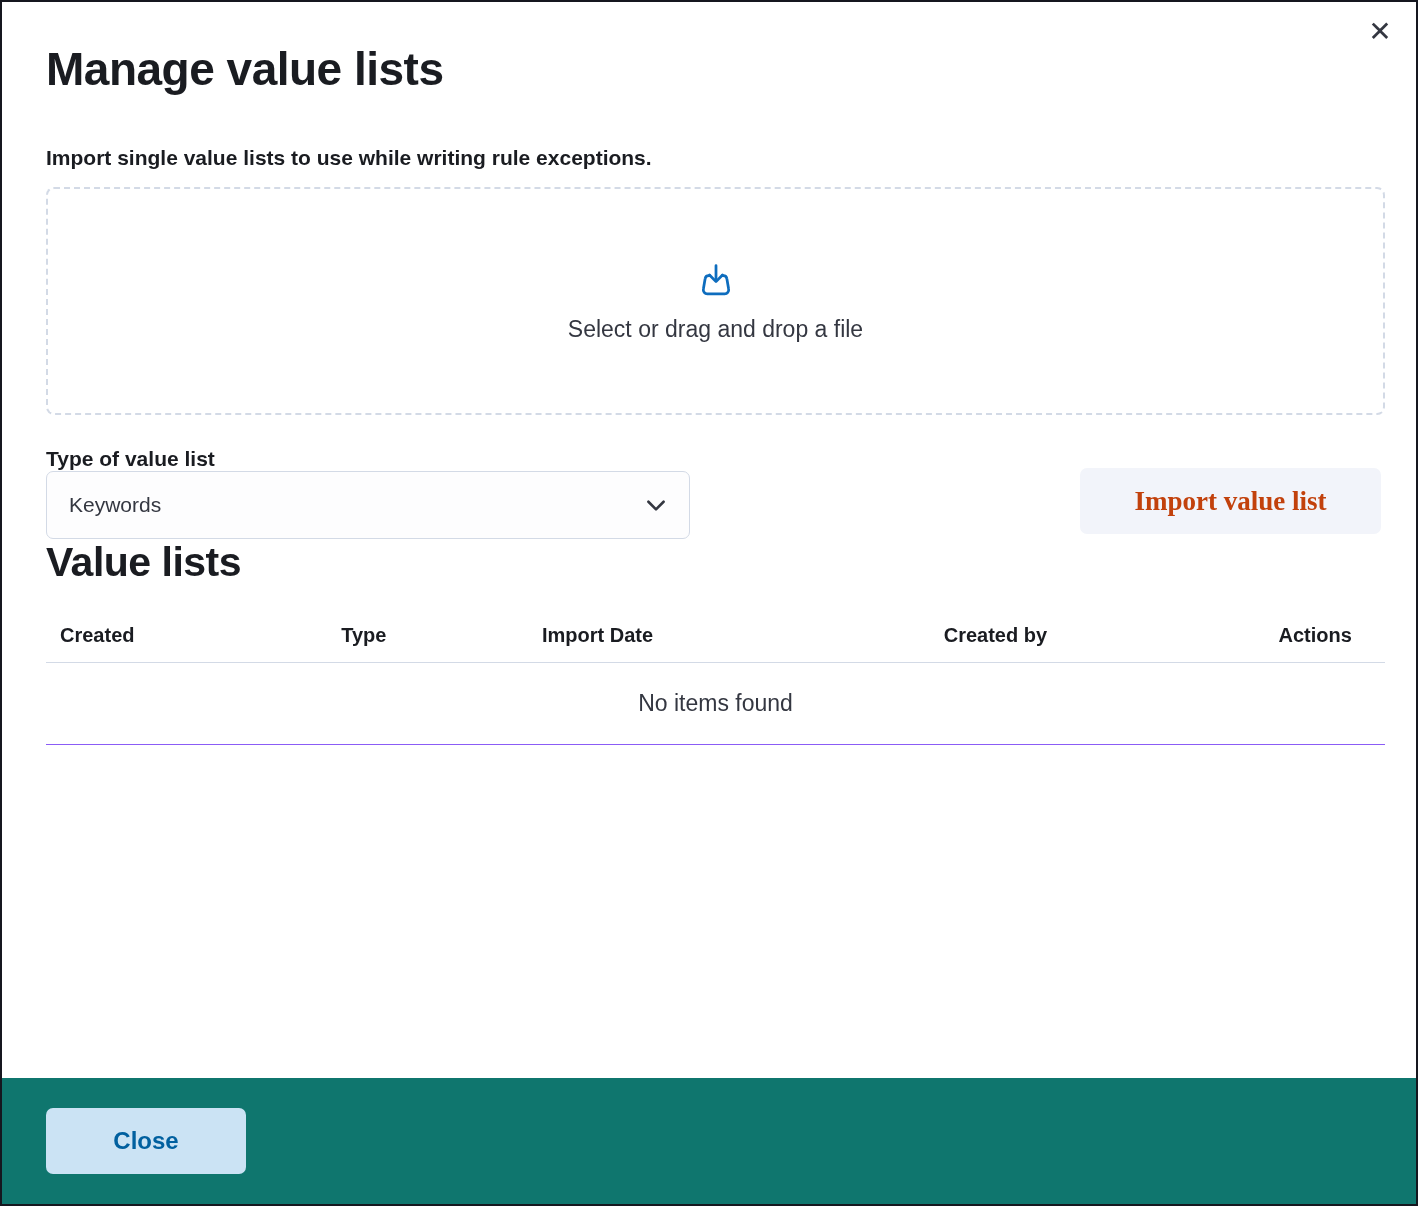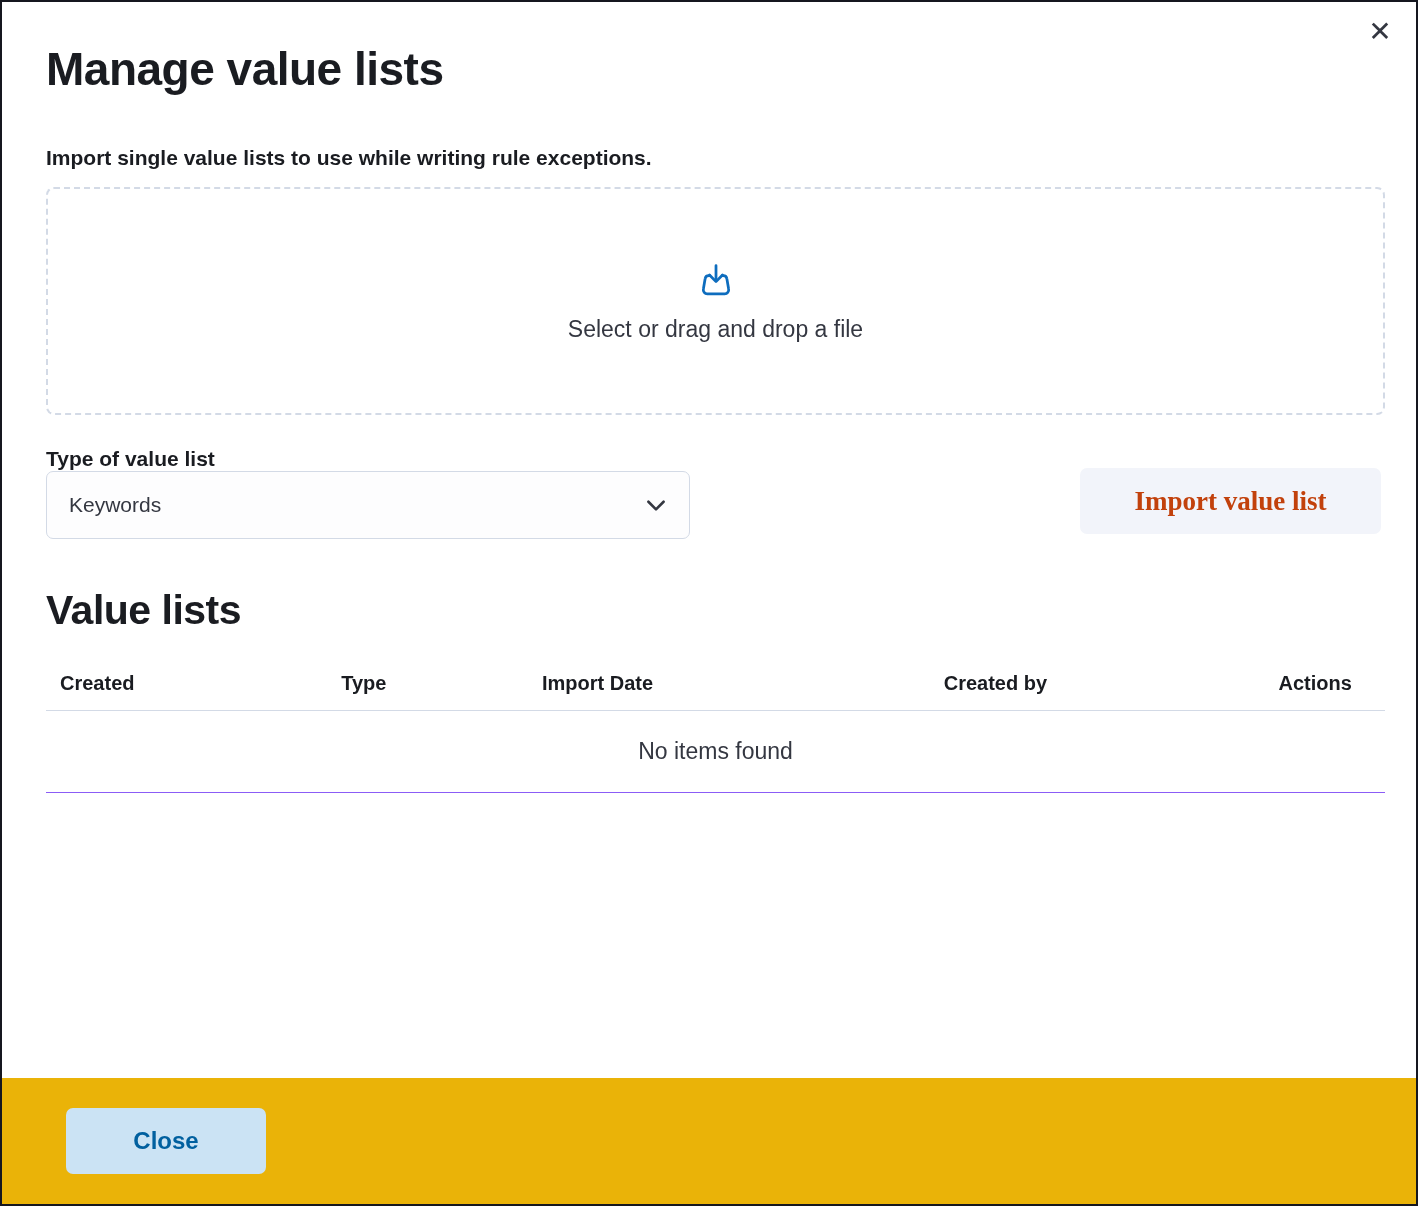--- a/index.html
+++ b/index.html
@@ -93,21 +93,20 @@
     border-radius: 7px;
     background: #f2f4fa;
     color: #c2410c;
     font-family: Liberation Serif, serif;
     font-size: 27px;
     font-weight: 600;
     cursor: not-allowed;
   }
 
   .section-title {
-    margin-top: 48px;
     font-size: 41px;
     font-weight: 700;
     letter-spacing: -0.5px;
     color: #1a1c21;
   }
 
   table.value-lists {
     margin-top: 22px;
     width: 1339px;
     border-collapse: collapse;
@@ -128,24 +127,24 @@
     font-size: 23px;
     color: #343741;
     padding: 27px 0;
     border-bottom: 1px solid #8b5cf6;
   }
 
   .modal-footer {
     position: absolute;
     left: 0; right: 0; bottom: 0;
     height: 126px;
-    background: #eab308;
+    background: #0f766e;
     display: flex;
     align-items: center;
-    padding-left: 64px;
+    padding-left: 44px;
   }
   .close-btn {
     width: 200px;
     height: 66px;
     border: none;
     border-radius: 7px;
     background: #cbe3f4;
     color: #00609f;
     font-family: "Liberation Sans", sans-serif;
     font-size: 24px;

